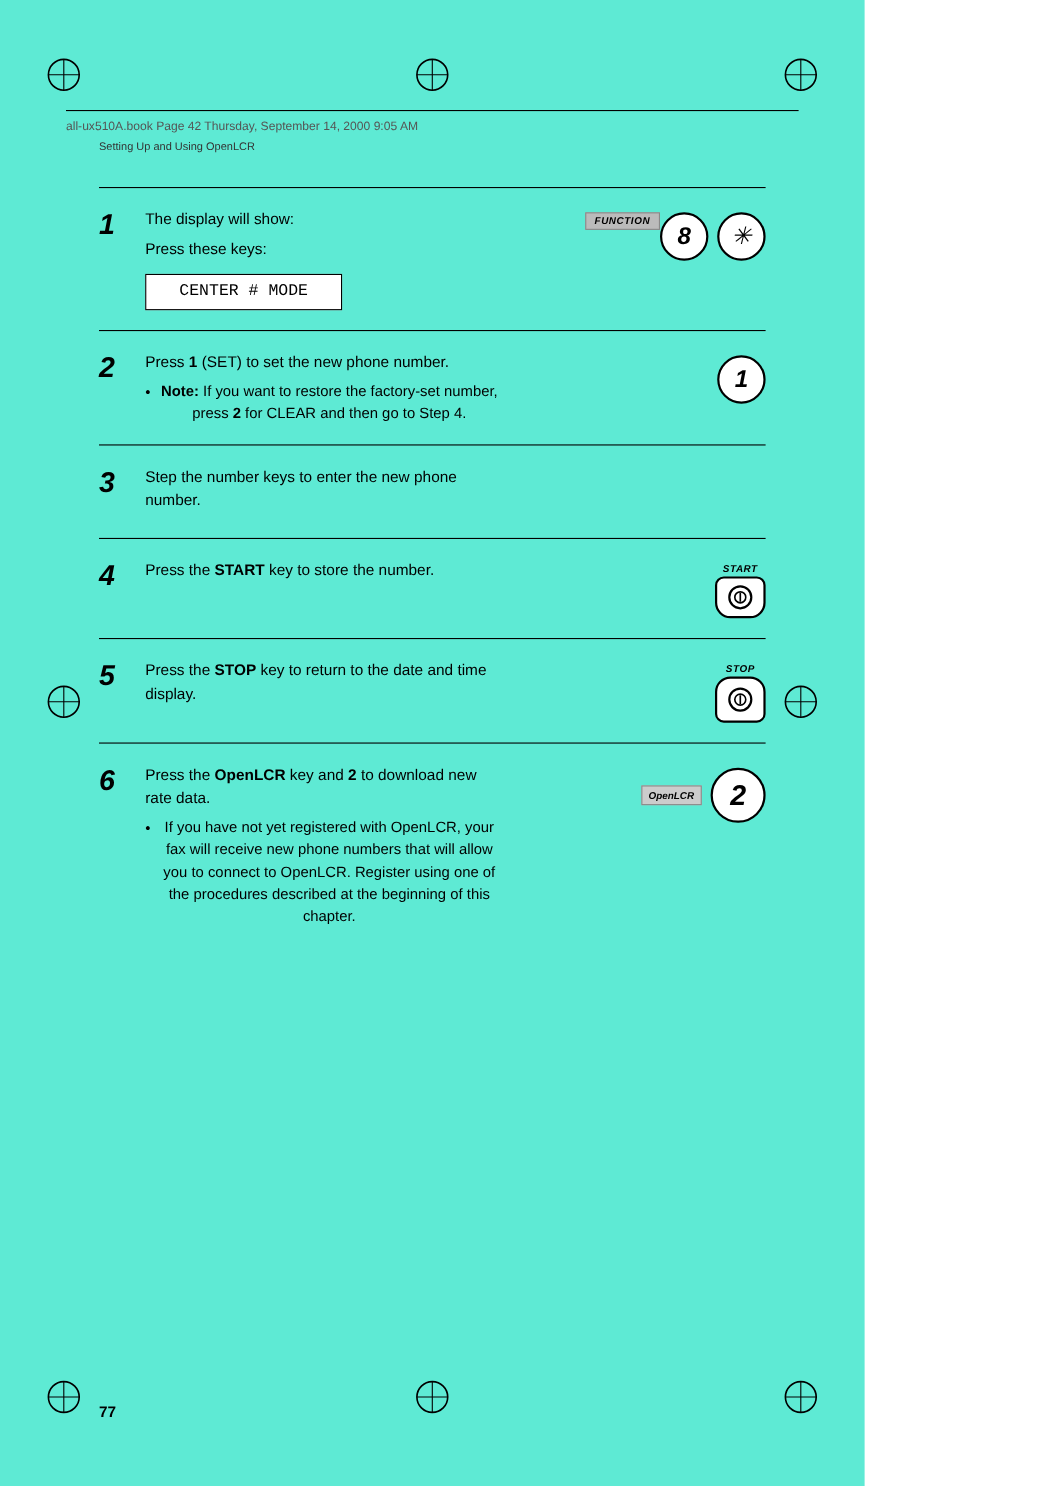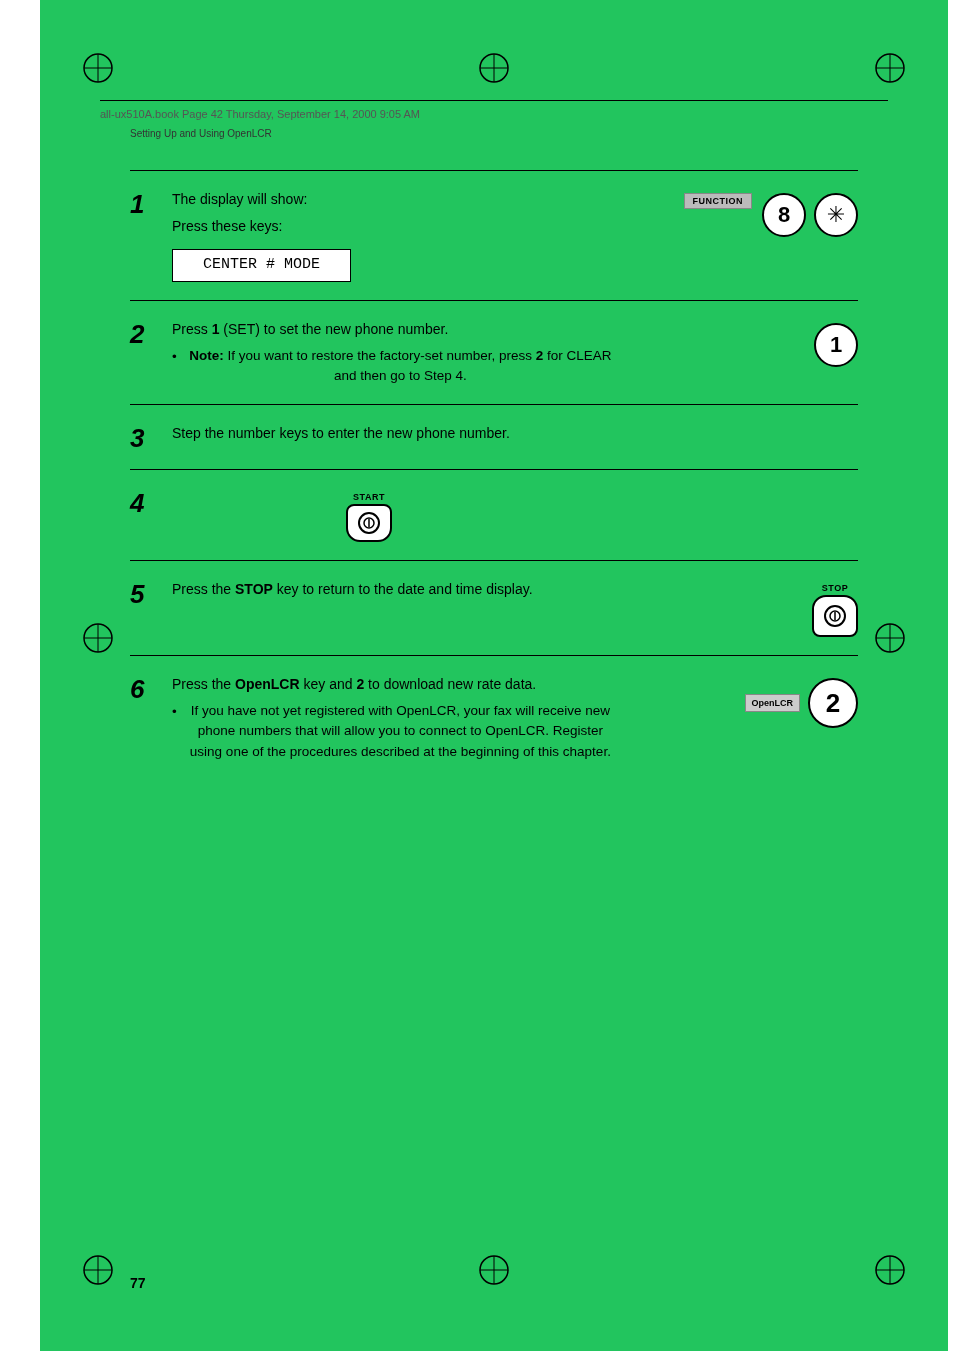--- a/index.html
+++ b/index.html
@@ -8,26 +8,25 @@
       width: 954px;
       min-height: 1351px;
       background: #fff;
       font-family: Arial, Helvetica, sans-serif;
       font-size: 14px;
       color: #000;
       position: relative;
     }
 
     .page {
-      width: 908px;
+      width: 786px;
       min-height: 1351px;
-      background: #22c55e;
+      background: #5eead4;
       position: relative;
       padding: 0;
-      margin-left: 40px;
     }
 
     
     .header-bar {
       position: absolute;
       top: 100px;
       left: 60px;
       right: 60px;
       border-top: 1px solid #000;
       padding-top: 4px;
@@ -78,22 +77,22 @@
       font-size: 14px;
       line-height: 1.5;
       padding-right: 20px;
     }
 
     .step-icons {
       display: flex;
       align-items: flex-start;
       justify-content: flex-end;
       min-width: 220px;
-      gap: 10px;
       padding-top: 4px;
+      font-style: italic;
     }
 
     .step-content p {
       margin-bottom: 6px;
     }
 
     .step-content .note-bullet {
       display: flex;
       align-items: flex-start;
       margin-top: 6px;
@@ -391,20 +390,23 @@
     <div class="step-row">
       <div class="step-number">3</div>
       <div class="step-content">
         <p>Step the number keys to enter the new phone number.</p>
       </div>
       <div class="step-icons"></div>
     </div>
 
     <div class="step-row">
       <div class="step-number">4</div>
+      <div class="step-content">
+        <p>Press the <strong>START</strong> key to store the number.</p>
+      </div>
       <div class="step-icons">
         <div class="start-key-wrap">
           <span class="start-label">START</span>
           <div class="start-key">
             <div class="start-key-inner">
               <svg width="12" height="12" viewBox="0 0 12 12">
                 <circle cx="6" cy="6" r="5" fill="none" stroke="#000" stroke-width="1.5"></circle>
                 <line x1="6" y1="2" x2="6" y2="10" stroke="#000" stroke-width="1.5"></line>
               </svg>
             </div>

